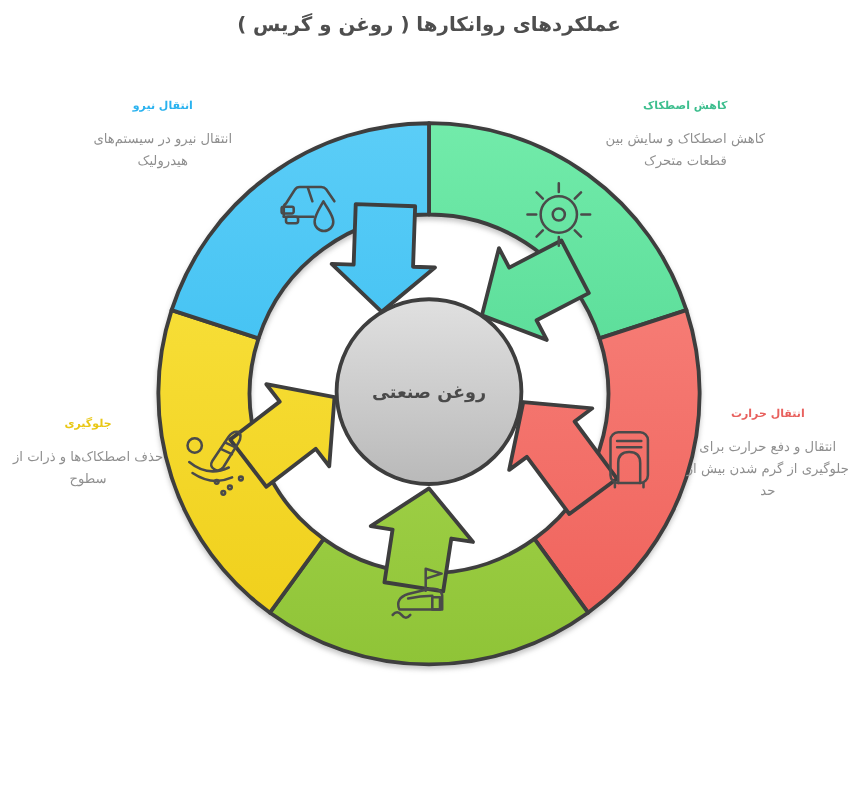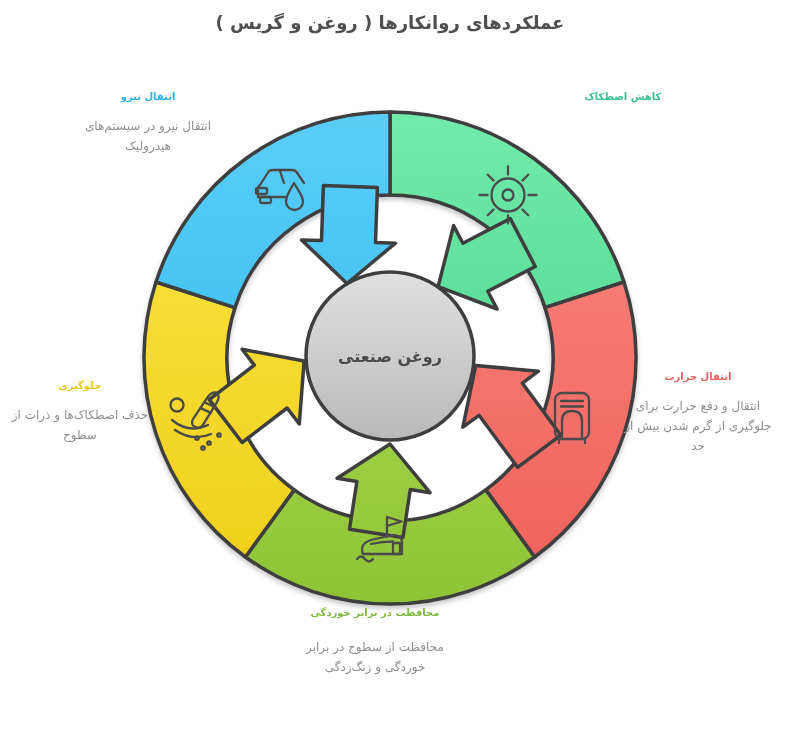--- a/index.html
+++ b/index.html
@@ -115,28 +115,25 @@
         <circle cx="-5" cy="24" r="1.7"></circle>
         <circle cx="7" cy="29" r="1.7"></circle>
         <circle cx="17" cy="21" r="1.7"></circle>
         <circle cx="1" cy="34" r="1.7"></circle>
       </g>
     </g>
   </svg>
 
   <div class="label-block lb-0">
     <div class="seg-title" style="color: rgb(61, 190, 142);">کاهش اصطکاک</div>
+    <div class="seg-desc" style="color: rgb(143, 143, 143);">کاهش اصطکاک و سایش بین قطعات متحرک</div>
   </div>
   <div class="label-block lb-1">
     <div class="seg-title" style="color: rgb(232, 97, 94);">انتقال حرارت</div>
     <div class="seg-desc" style="color: rgb(143, 143, 143);">انتقال و دفع حرارت برای جلوگیری از گرم شدن بیش از حد</div>
-  </div>
-  <div class="label-block lb-2">
-    <div class="seg-title" style="color: rgb(127, 186, 64);">محافظت در برابر خوردگی</div>
-    <div class="seg-desc" style="color: rgb(143, 143, 143);">محافظت از سطوح در برابر خوردگی و زنگ‌زدگی</div>
   </div>
   <div class="label-block lb-3">
     <div class="seg-title" style="color: rgb(233, 199, 20);">جلوگیری</div>
     <div class="seg-desc" style="color: rgb(143, 143, 143);">حذف اصطکاک‌ها و ذرات از سطوح</div>
   </div>
   <div class="label-block lb-4">
     <div class="seg-title" style="color: rgb(41, 178, 239);">انتقال نیرو</div>
     <div class="seg-desc" style="color: rgb(143, 143, 143);">انتقال نیرو در سیستم‌های هیدرولیک</div>
   </div>
 </div>

